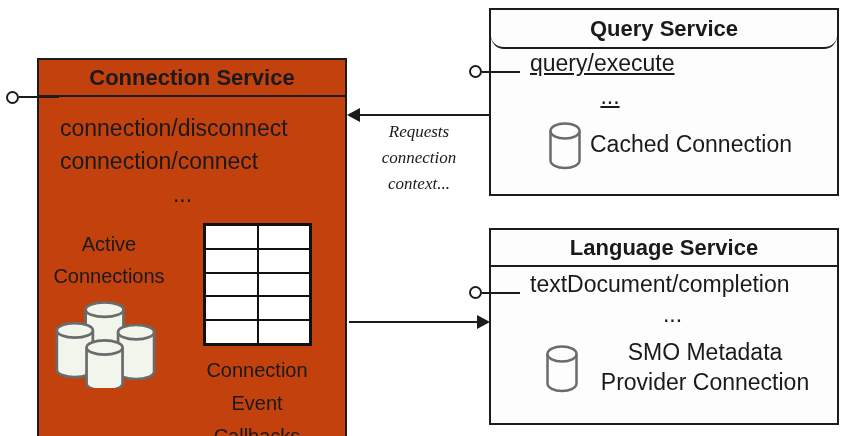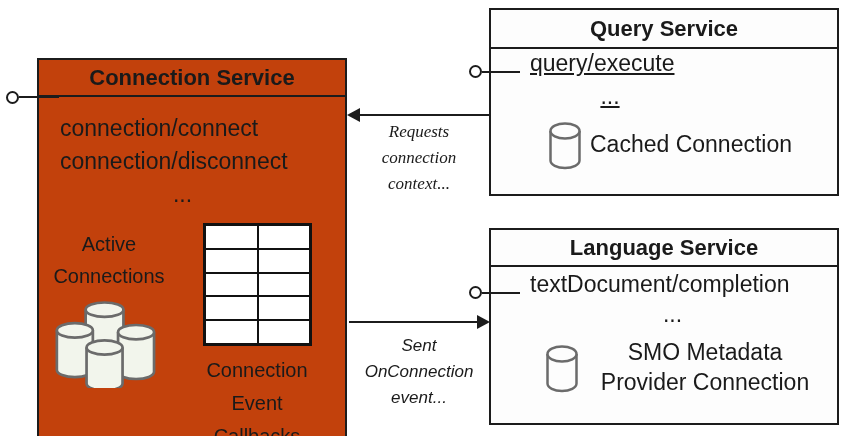--- a/index.html
+++ b/index.html
@@ -74,22 +74,22 @@
 </style>
 </head>
 <body>
 
 <div class="canvas">
 
   <div class="box box-green" style="left:37px; top:10px; width:310px; height:418px;">
     <div class="box-header" style="height:35px; line-height:35px;">Connection Service</div>
 
     <div class="abs methods" style="left:21px; top:52px; width:245px;">
+      <div>connection/disconnect</div>
       <div>connection/connect</div>
-      <div>connection/disconnect</div>
       <div class="tcenter">...</div>
     </div>
 
     <div class="abs label22" style="left:0px; top:168px; width:140px;">
       <div>Active</div>
       <div>Connections</div>
     </div>
 
     <svg class="abs" style="left:14px; top:238px;" width="104" height="90" viewBox="0 0 115 100" fill="#f2f5ec" stroke="#6b6b6b" stroke-width="3">
 
@@ -120,21 +120,21 @@
     </div>
 
     <div class="abs label22" style="left:103px; top:294px; width:230px; line-height:33px;">
       <div>Connection</div>
       <div>Event</div>
       <div>Callbacks</div>
     </div>
   </div>
 
   <div class="box box-white" style="left:489px; top:8px; width:350px; height:188px;">
-    <div class="box-header" style="height:37px; line-height:37px;">Query Service</div>
+    <div class="box-header" style="height:37px; line-height:37px;border-radius:13px;">Query Service</div>
 
     <div class="abs methods" style="left:39px; top:37px; width:160px;text-decoration:underline;">
       <div>query/execute</div>
       <div class="tcenter">...</div>
     </div>
 
     <svg class="abs" style="left:57px; top:112px;" width="34" height="48" viewBox="0 0 34 48" fill="#fdfdfd" stroke="#6b6b6b" stroke-width="2.5">
       <path d="M2.5,9 v29.5 a14.5,7.5 0 0 0 29,0 V9"></path>
       <ellipse cx="17" cy="9" rx="14.5" ry="7.5"></ellipse>
     </svg>
@@ -173,19 +173,14 @@
   <div class="ov arrowhead-left" style="left:347px; top:108px;"></div>
   <div class="ov hline" style="left:359px; top:114px; width:130px;"></div>
   <div class="ov flow-label" style="left:349px; top:119px; width:140px;font-family:Liberation Serif, serif;">
     <div>Requests</div>
     <div>connection</div>
     <div>context...</div>
   </div>
 
   <div class="ov hline" style="left:349px; top:321px; width:129px;"></div>
   <div class="ov arrowhead-right" style="left:477px; top:315px;"></div>
-  <div class="ov flow-label" style="left:349px; top:333px; width:140px;">
-    <div>Sent</div>
-    <div>OnConnection</div>
-    <div>event...</div>
-  </div>
 
 </div>
 
 </body></html>

